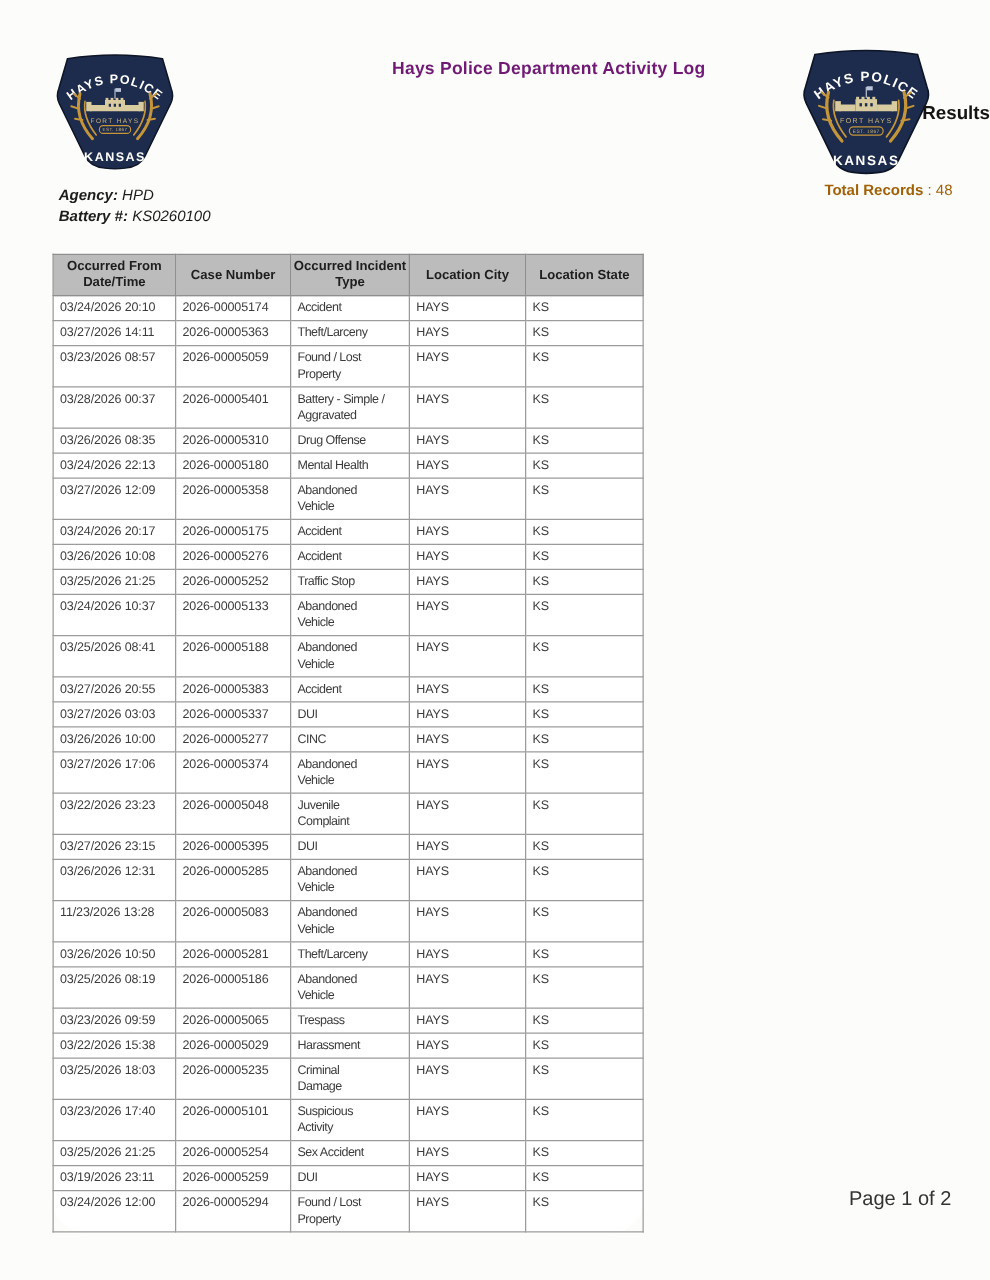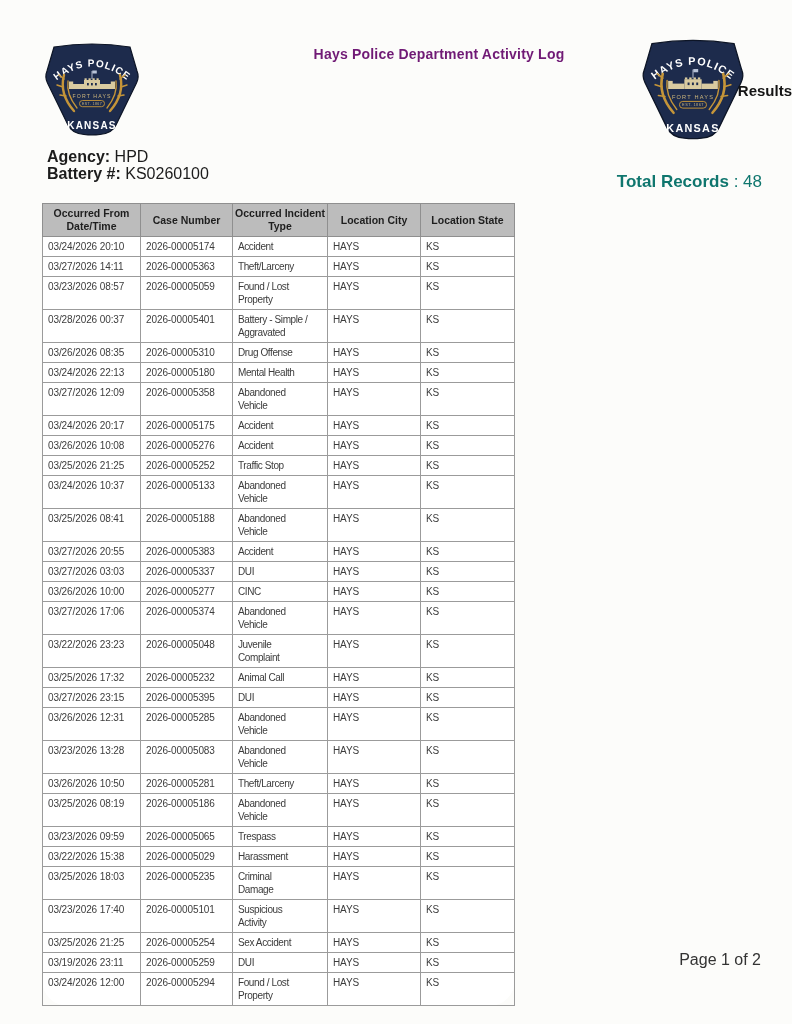--- a/index.html
+++ b/index.html
@@ -18,26 +18,26 @@
   .doc-subtitle {
     position:absolute; top:82px; left:0; width:100%;
     text-align:right; font-size:15px; font-weight:bold; color:#141414;
   }
   .badge { position:absolute; }
   .badge-left  { top:37px; left:42px;  width:100px; height:104px; }
   .badge-right { top:34px; left:639px; width:108px; height:110px; }
   .badge svg { width:100%; height:100%; font-family:"Liberation Sans", sans-serif; }
   .agency-block {
     position:absolute; top:148px; left:47px;
-    font-size:16px; line-height:17px; color:#1c1c1c;
+    font-size:12px; line-height:17px; color:#1c1c1c;font-style:italic;
   }
   .agency-block .lbl { font-weight:bold; }
   .total-records {
-    position:absolute; top:172px; right:30px;
-    font-size:17px; color:#0f766e;
+    position:absolute; top:145px; right:30px;
+    font-size:12px; color:#a16207;
   }
   .total-records .lbl { font-weight:bold; }
   
   table.activity {
     position:absolute; top:203px; left:42px;
     border-collapse:collapse; table-layout:fixed; width:472px;
     background:#fff;
     border-radius:26px;
   }
   table.activity th {
@@ -314,47 +314,40 @@
         </tr>
 
         <tr>
           <td>03/22/2026 23:23</td>
           <td>2026-00005048</td>
           <td>Juvenile Complaint</td>
           <td>HAYS</td>
           <td>KS</td>
         </tr>
 
-        <tr>
-          <td>03/25/2026 17:32</td>
-          <td>2026-00005232</td>
-          <td>Animal Call</td>
-          <td>HAYS</td>
-          <td>KS</td>
-        </tr>
 
         <tr>
           <td>03/27/2026 23:15</td>
           <td>2026-00005395</td>
           <td>DUI</td>
           <td>HAYS</td>
           <td>KS</td>
         </tr>
 
         <tr>
           <td>03/26/2026 12:31</td>
           <td>2026-00005285</td>
           <td>Abandoned
 Vehicle</td>
           <td>HAYS</td>
           <td>KS</td>
         </tr>
 
         <tr>
-          <td>03/23/2026 13:28</td>
+          <td>11/23/2026 13:28</td>
           <td>2026-00005083</td>
           <td>Abandoned
 Vehicle</td>
           <td>HAYS</td>
           <td>KS</td>
         </tr>
 
         <tr>
           <td>03/26/2026 10:50</td>
           <td>2026-00005281</td>

